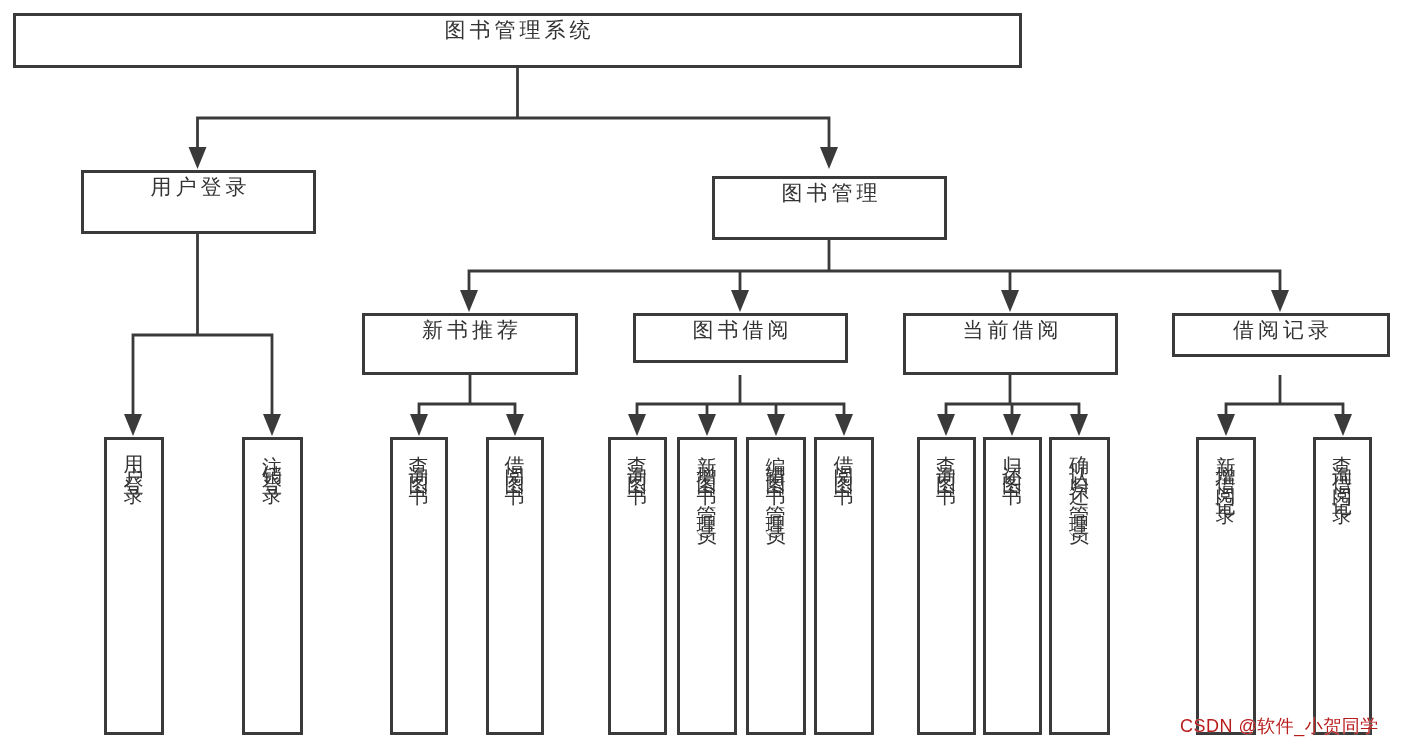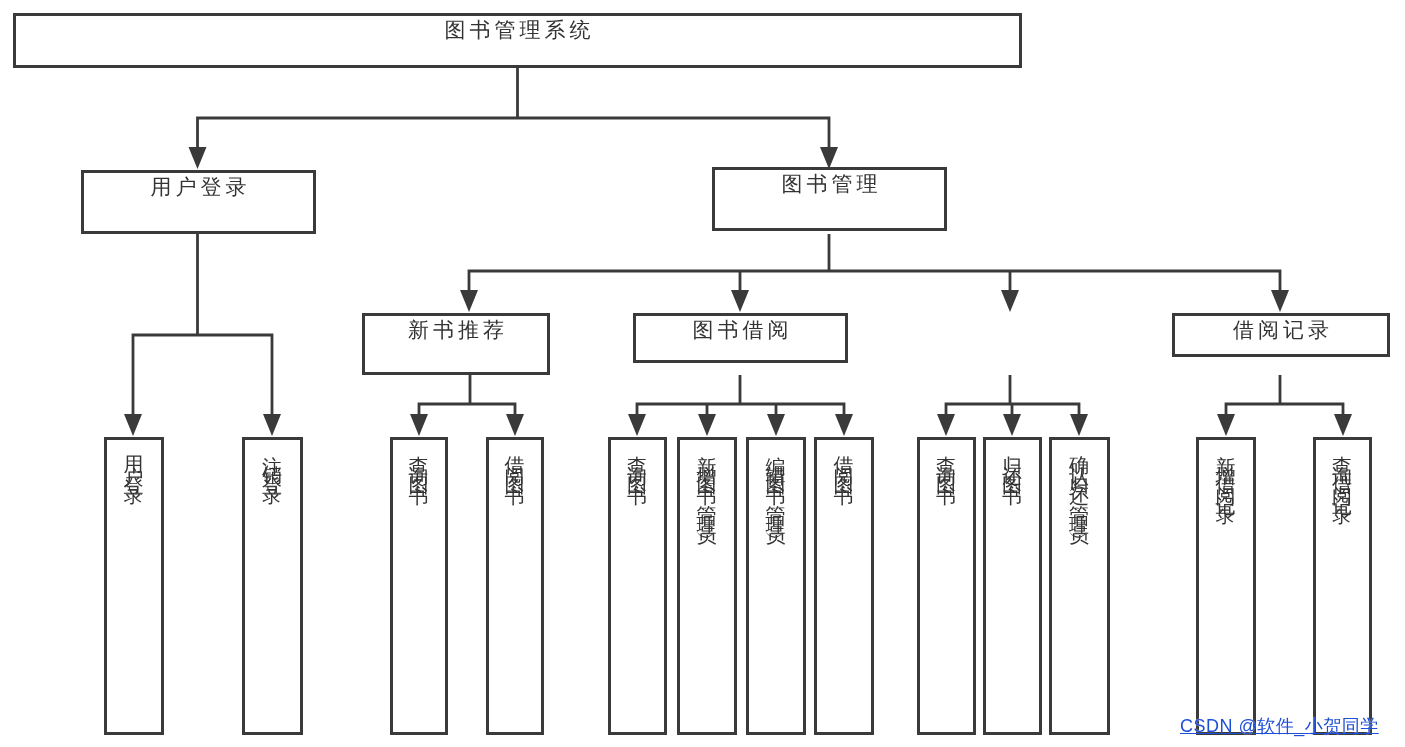--- a/index.html
+++ b/index.html
@@ -45,25 +45,24 @@
     letter-spacing: 10px;
     line-height: 1;
     white-space: nowrap;
   }
   #watermark {
     position: absolute;
     left: 1180px;
     top: 714px;
     font-size: 18px;
     letter-spacing: 0.5px;
-    color: #1d4ed8;
+    color: #b91c1c;
     text-shadow: 0 0 1px #ffffff;
     white-space: nowrap;
     z-index: 10;
-    text-decoration: underline;
   }
 </style>
 </head>
 <body>
 
 <div id="canvas">
 
   <svg id="connector-layer" viewBox="0 0 1405 747" xmlns="http://www.w3.org/2000/svg">
     <defs>
       <path id="ah" d="M -9 -22 L 9 -22 L 0 0 Z" fill="#3a3a3a"></path>
@@ -110,29 +109,32 @@
     </g>
   </svg>
 
   <div class="node" style="left:13px; top:13px; width:1009px; height:55px;">
     <span class="h-label">图书管理系统</span>
   </div>
 
   <div class="node" style="left:81px; top:170px; width:235px; height:64px;">
     <span class="h-label">用户登录</span>
   </div>
-  <div class="node" style="left:712px; top:167px; width:235px; height:64px;">
+  <div class="node" style="left:712px; top:176px; width:235px; height:64px;">
     <span class="h-label">图书管理</span>
   </div>
 
-  <div class="node" style="left:362px; top:313px; width:188px; height:62px;">
+  <div class="node" style="left:362px; top:313px; width:216px; height:62px;">
     <span class="h-label">新书推荐</span>
   </div>
   <div class="node" style="left:633px; top:313px; width:215px; height:50px;">
     <span class="h-label">图书借阅</span>
+  </div>
+  <div class="node" style="left:903px; top:313px; width:215px; height:62px;">
+    <span class="h-label">当前借阅</span>
   </div>
   <div class="node" style="left:1172px; top:313px; width:218px; height:44px;">
     <span class="h-label">借阅记录</span>
   </div>
 
   <div class="node v" style="left:104px; top:437px; width:60px; height:298px;">
     <span class="v-label">用户登录</span>
   </div>
   <div class="node v" style="left:242px; top:437px; width:61px; height:298px;">
     <span class="v-label">注销登录</span>

